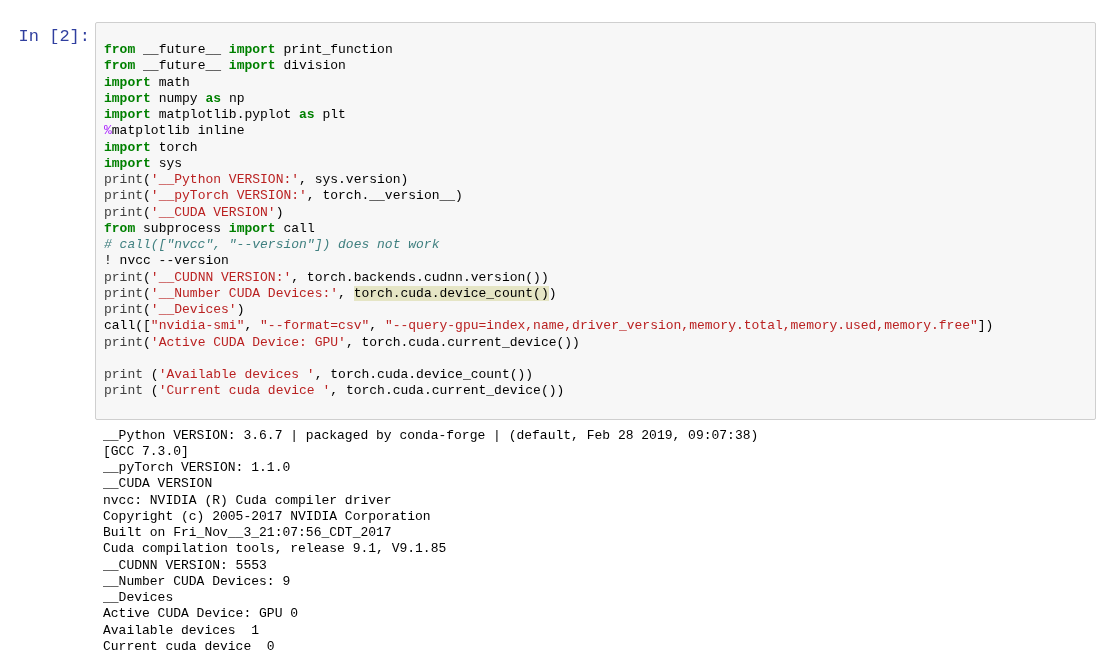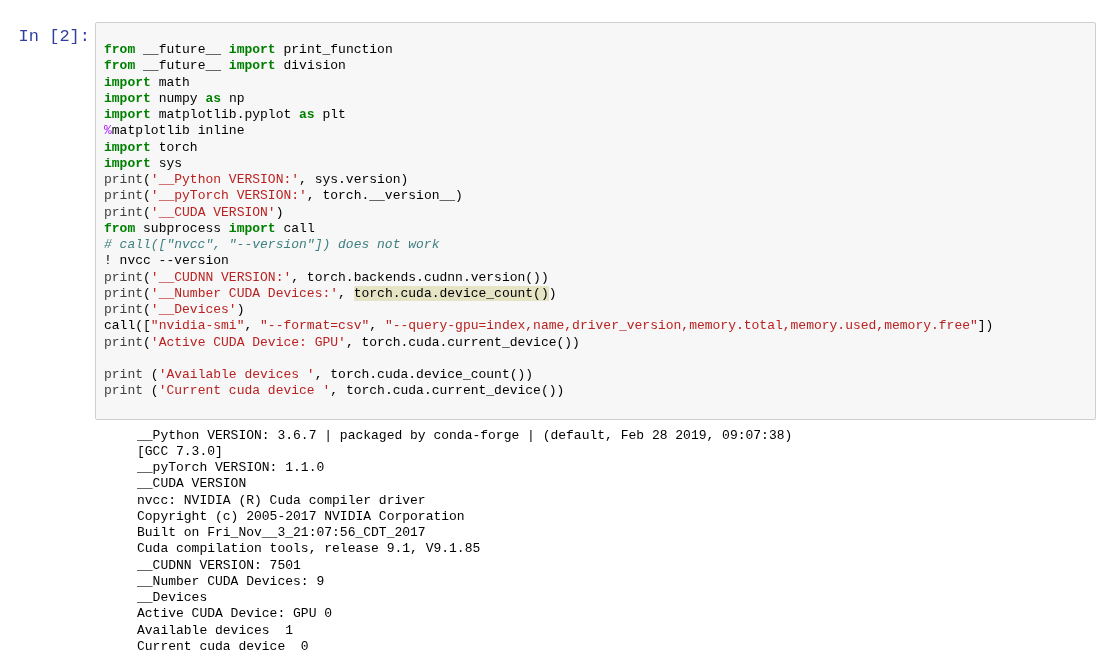--- a/index.html
+++ b/index.html
@@ -25,21 +25,20 @@
   .input-area {
     flex: 1;
     background: #f7f7f7;
     border: 1px solid #cfcfcf;
     border-radius: 2px;
     padding: 19px 8px;
   }
   .output-area {
     flex: 1;
     padding: 6px 8px;
-    margin-left: 34px;
   }
   .code-line, .out-line {
     font-family: Menlo, Monaco, Consolas, "Courier New", monospace;
     font-size: 13px;
     white-space: pre;
     line-height: 1.25;
     min-height: 16px;
   }
   .cm-keyword   { color: #008000; font-weight: bold; }
   .cm-def       { color: #000; }
@@ -108,20 +107,20 @@
   <div class="prompt"></div>
   <div class="output-area">
     <div class="out-line">__Python VERSION: 3.6.7 | packaged by conda-forge | (default, Feb 28 2019, 09:07:38) </div>
     <div class="out-line">[GCC 7.3.0]</div>
     <div class="out-line">__pyTorch VERSION: 1.1.0</div>
     <div class="out-line">__CUDA VERSION</div>
     <div class="out-line">nvcc: NVIDIA (R) Cuda compiler driver</div>
     <div class="out-line">Copyright (c) 2005-2017 NVIDIA Corporation</div>
     <div class="out-line">Built on Fri_Nov__3_21:07:56_CDT_2017</div>
     <div class="out-line">Cuda compilation tools, release 9.1, V9.1.85</div>
-    <div class="out-line">__CUDNN VERSION: 7501</div>
+    <div class="out-line">__CUDNN VERSION: 5553</div>
     <div class="out-line">__Number CUDA Devices: 9</div>
     <div class="out-line">__Devices</div>
     <div class="out-line">Active CUDA Device: GPU 0</div>
     <div class="out-line">Available devices  1</div>
     <div class="out-line">Current cuda device  0</div>
   </div>
 </div>
 
 </body></html>

